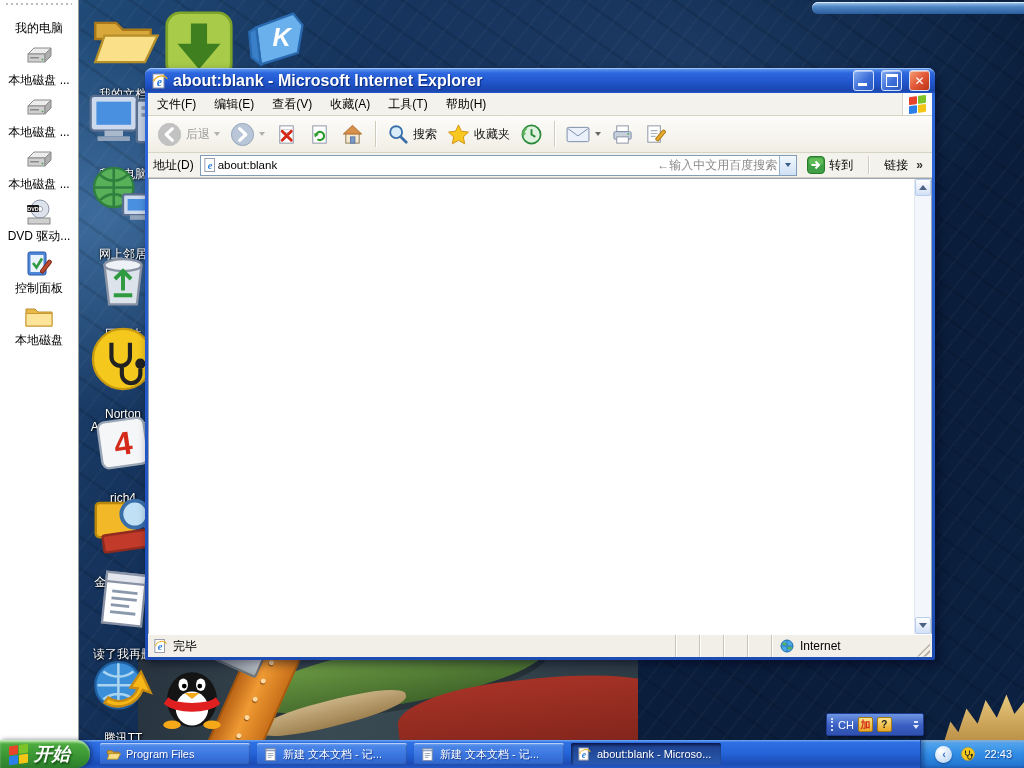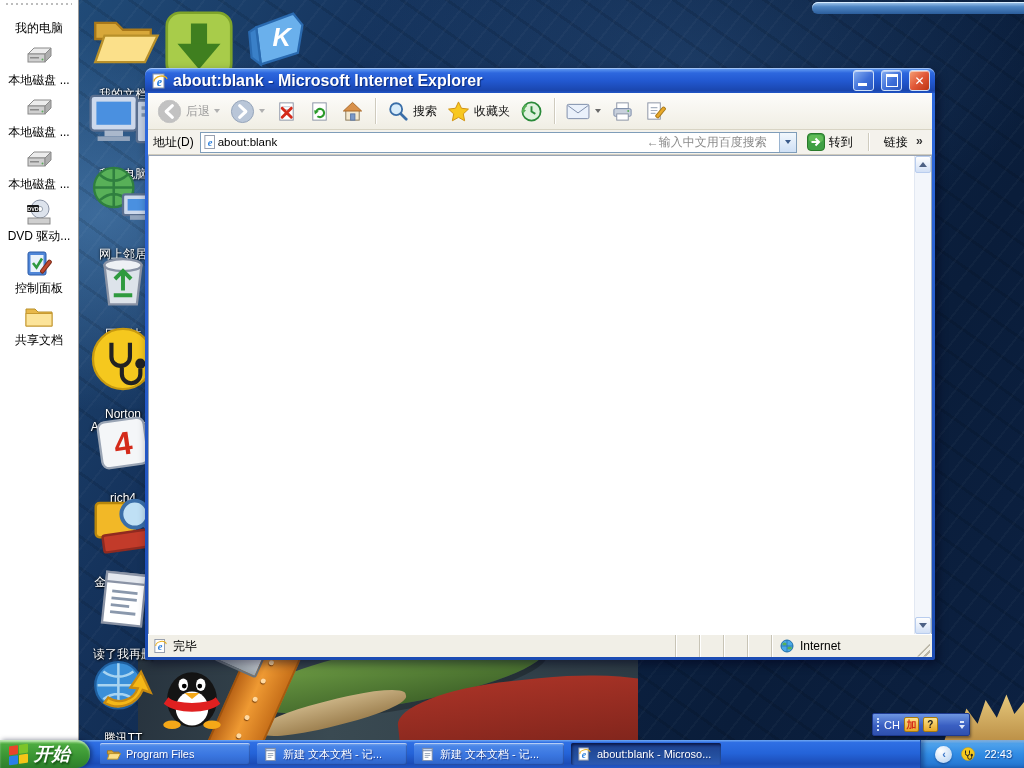--- a/index.html
+++ b/index.html
@@ -90,46 +90,46 @@
   .tb-lbl { color:#111;text-align:center; } .tb-lbl.dis { color:#9c9c9c; }
   .chev { width:0; height:0; border-left:3px solid transparent; border-right:3px solid transparent; border-top:4px solid #6a6a6a; }
   .chev.dis { border-top-color:#b0b0b0; }
   .tb-sep { width:1px; height:26px; background:#cfcbbe; box-shadow:1px 0 0 #fff; margin:0 5px; }
 
   .addressbar { height:25px; background:#f4f2ec; border-bottom:1px solid #cfcbbe; display:flex; align-items:center;
     padding:0 5px; gap:6px; font-size:12px; }
   .addr-combo { flex:1; height:21px; background:#fff; border:1px solid #7f9db9; display:flex; align-items:center; padding-left:3px; }
   .addr-combo .v { font-size:11.5px; color:#000; margin-left:0; }
   .addr-sp { flex:1; }
-  .baidu-hint { color:#8a8a8a; margin-right:12px; white-space:nowrap; }
+  .baidu-hint { color:#8a8a8a; margin-right:2px; white-space:nowrap; }
   .combo-arrow { width:17px; height:19px; border-left:1px solid #9ab4d0; display:grid; place-items:center;
     background:linear-gradient(180deg,#f2f8fd,#cfe0f5); cursor:pointer; }
   .combo-arrow .chev { border-top-color:#3a5a8a; }
-  .go-btn, .links { display:flex; align-items:center; gap:4px; padding:0 4px; cursor:pointer; white-space:nowrap;font-family:Liberation Mono, monospace; }
+  .go-btn, .links { display:flex; align-items:center; gap:4px; padding:0 4px; cursor:pointer; white-space:nowrap; }
   .links::after { content:"\00BB"; color:#333; font-weight:bold; margin-left:4px; }
 
   .content-row { flex:1; display:flex; border:1px solid #9aa5b5; border-bottom:none; background:#fff; min-height:0; }
   .page { flex:1; background:#fff; }
   .scrollbar { width:17px; background:#f3f6fb; border-left:1px solid #e2e8f2; display:flex; flex-direction:column; justify-content:space-between; }
   .sbtn { height:17px; background:linear-gradient(180deg,#fefefe,#d2e0f6); border:1px solid #b9cdee; border-radius:2px;
     display:grid; place-items:center; cursor:pointer; }
   .tri-up { width:0; height:0; border-left:4px solid transparent; border-right:4px solid transparent; border-bottom:5px solid #4d6185; }
   .tri-dn { width:0; height:0; border-left:4px solid transparent; border-right:4px solid transparent; border-top:5px solid #4d6185; }
 
   .statusbar { height:23px; background:#f1efe7; border-top:1px solid #fff; display:flex; align-items:center; font-size:12px; color:#000; }
   .sb-msg { flex:1; display:flex; align-items:center; gap:5px; padding:0 6px; min-width:0; }
   .sb-pane { width:24px; align-self:stretch; border-left:1px solid #c8c4b6; box-shadow:inset 1px 0 0 #fff; }
   .sb-zone { width:146px; align-self:stretch; display:flex; align-items:center; gap:6px; padding:0 8px;
     border-left:1px solid #c8c4b6; box-shadow:inset 1px 0 0 #fff; }
   .sb-grip { width:13px; height:13px; margin:8px 2px 0 0;
     background:repeating-linear-gradient(135deg, transparent 0 3px, #b9b5a6 3px 5px);
     clip-path:polygon(100% 0, 100% 100%, 0 100%); }
 
   
-  .langbar { position:absolute; left:872px; top:713px; width:98px; height:23px; z-index:6;
+  .langbar { position:absolute; left:826px; top:713px; width:98px; height:23px; z-index:6;
     background:linear-gradient(180deg,#6e96e2 0%, #3a5fc2 55%, #2e50ae 100%);
     border:1px solid #1e3a90; border-radius:2px; box-shadow:1px 2px 3px rgba(0,0,20,.45);
     display:flex; align-items:center; gap:4px; padding:0 4px; }
   .lb-grip { width:3px; height:13px; border-left:2px dotted #cfe0f8; }
   .lb-lang { color:#fff; font-size:11px; }
   .lb-badge { width:15px; height:15px; border-radius:2px; border:1px solid #a87a10; font-size:10px; font-weight:bold;
     background:linear-gradient(180deg,#fbe28a,#e8a828); display:grid; place-items:center; cursor:pointer; }
   .lb-badge.ime { color:#d42a1a; }
   .lb-badge.help { color:#1a1a1a; }
   .lb-mini { margin-left:auto; display:flex; flex-direction:column; align-items:center; gap:2px; cursor:pointer; }
@@ -254,21 +254,21 @@
     <span class="lbl">控制面板</span>
   </div>
 
   <div class="sp-item">
     <span class="ic">
       <svg viewBox="0 0 32 32">
           <path d="M3 9 h9 l3 3 h14 v14 H3 z" fill="#e8b84a" stroke="#b8902a"></path>
           <rect x="3" y="13.5" width="26" height="12.5" fill="#fce49a" stroke="#c89a30"></rect>
         </svg>
     </span>
-    <span class="lbl">共享文档</span>
+    <span class="lbl">本地磁盘</span>
   </div>
 
 </div>
 
 <div class="dicon" style="left:86px;top:2px">
   <span class="ic">
     <svg viewBox="0 0 32 32">
         <path d="M4 9 h9 l3 3 h12 v4 H4 z" fill="#d8a83a" stroke="#a8781a"></path>
         <path d="M4 26 l4-11.5 h23 l-5.5 11.5 z" fill="#fbe08a" stroke="#b8902a"></path>
       </svg>
@@ -420,20 +420,36 @@
           <text x="7.5" y="12.5" font-size="12" font-style="italic" font-weight="bold" fill="#2a7fdd" text-anchor="middle" font-family="serif">e</text>
           <path d="M2 8.5 a6.5 4 -14 1 1 13-2.4" stroke="#e8b020" stroke-width="1.3" fill="none"></path>
         </svg>
     </span>
     <span class="t-txt">about:blank - Microsoft Internet Explorer</span>
     <span class="wbtn min"></span>
     <span class="wbtn max"></span>
     <span class="wbtn close"></span>
   </div>
 
+  <div class="menubar">
+    <span class="menu-item">文件(F)</span>
+    <span class="menu-item">编辑(E)</span>
+    <span class="menu-item">查看(V)</span>
+    <span class="menu-item">收藏(A)</span>
+    <span class="menu-item">工具(T)</span>
+    <span class="menu-item">帮助(H)</span>
+    <span class="throbber">
+      <span class="winflag">
+          <i class="r"></i>
+          <i class="g"></i>
+          <i class="b"></i>
+          <i class="y"></i>
+        </span>
+    </span>
+  </div>
 
   <div class="toolbar">
     <span class="tb-btn">
       <svg width="25" height="25" viewBox="0 0 26 26">
           <circle cx="13" cy="13" r="11.5" fill="#c2c2c2" stroke="#9a9a9a"></circle>
           <circle cx="13" cy="13" r="11.5" fill="none" stroke="#e8e8e8" stroke-width="1" opacity=".6"></circle>
           <path d="M16 7 l-6.5 6 6.5 6" stroke="#fff" stroke-width="3.2" fill="none" stroke-linecap="round" stroke-linejoin="round"></path>
         </svg>
       <span class="tb-lbl dis">后退</span>
       <span class="chev dis"></span>

